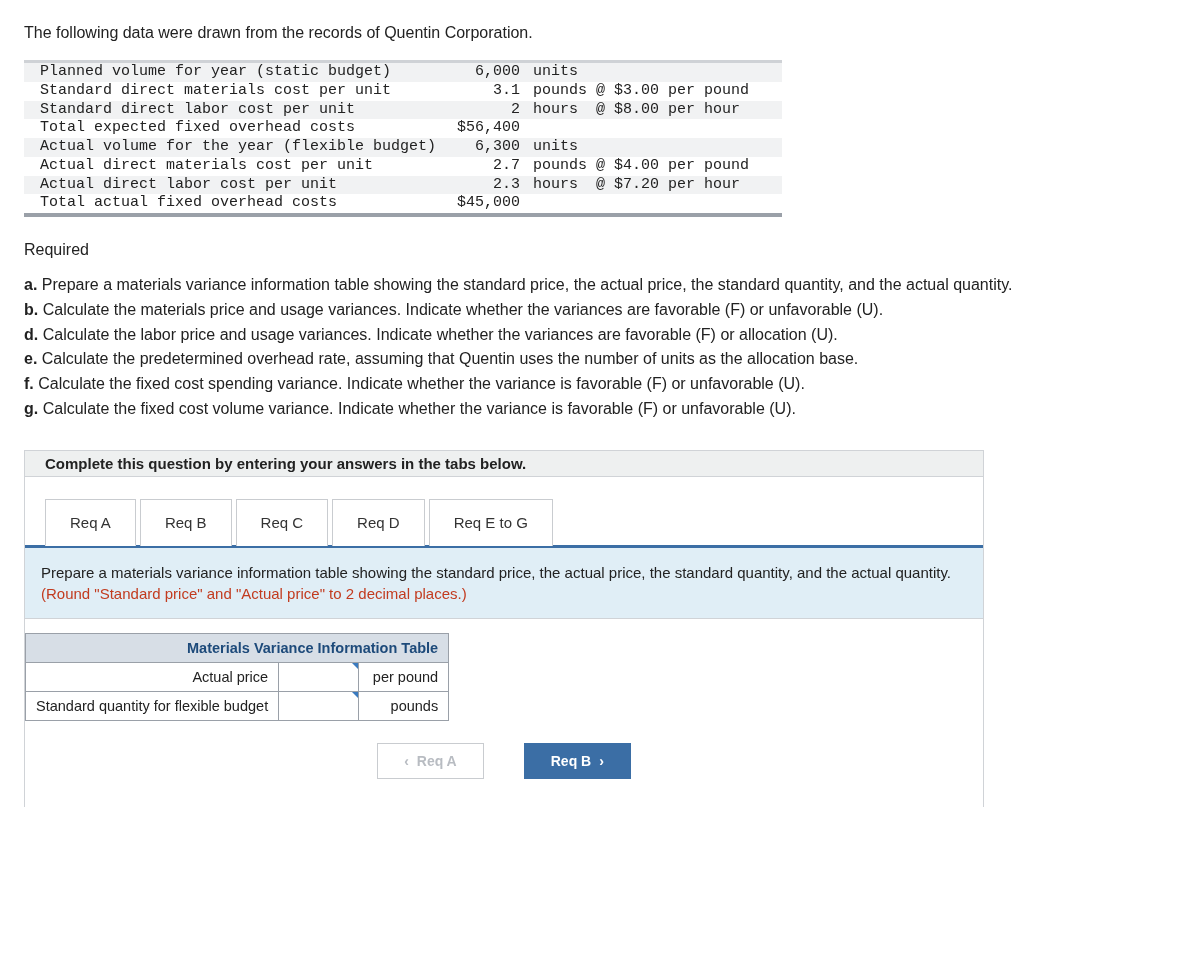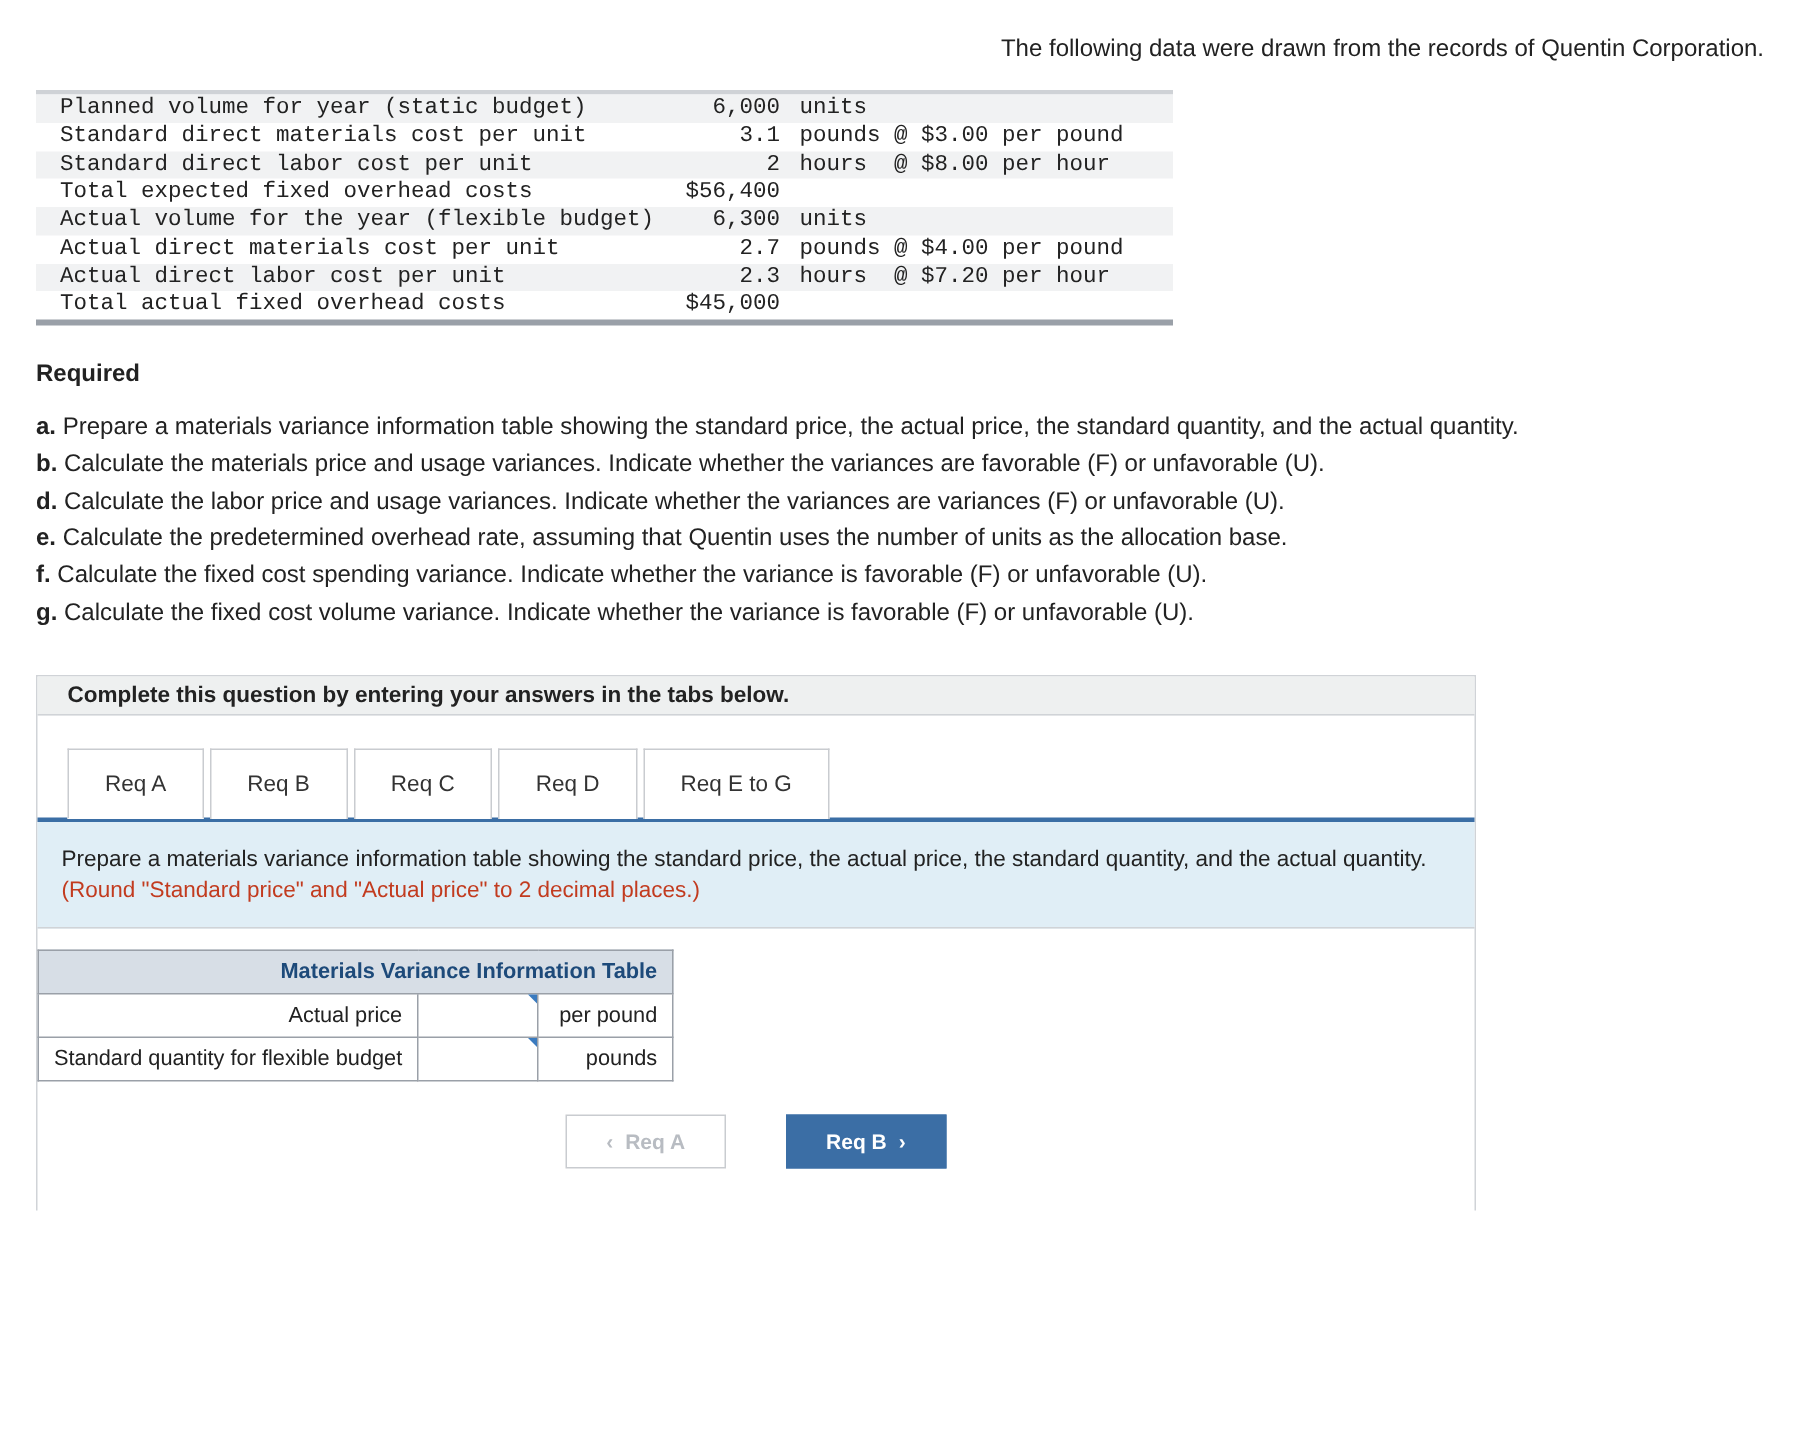--- a/index.html
+++ b/index.html
@@ -5,40 +5,40 @@
   * { box-sizing: border-box; }
   body {
     margin: 0;
     padding: 24px;
     font-family: Arial, Helvetica, sans-serif;
     font-size: 15px;
     color: #222;
     background: #fff;
     width: 1200px;
   }
-  .intro { margin-bottom: 18px; font-size: 16px; text-align: right; }
+  .intro { margin-bottom: 18px; font-size: 16px; }
   .data-block {
     width: 758px;
     border-top: 3px solid #cfd2d6;
     border-bottom: 4px solid #9aa0a8;
     margin-bottom: 24px;
     font-family: "Courier New", Courier, monospace;
     font-size: 15px;
     white-space: pre;
     line-height: 1.25;
   }
   .data-row {
     display: flex;
     padding: 0 16px;
   }
   .data-row.alt { background: #f1f2f3; align-items: center; }
   .data-label { width: 410px; }
   .data-q { width: 70px; text-align: right; }
   .data-unit { flex: 1; padding-left: 4px; }
-  .required-head { font-weight: bold; font-size: 16px; margin: 22px 0 14px 0; }
+  .required-head { font-weight: normal; font-size: 16px; margin: 22px 0 14px 0; }
   .req-list { margin: 0 0 28px 0; font-size: 16px; line-height: 1.55; }
   .req-list .li { margin-left: 0px; }
   .req-list .bullet { font-weight: bold; }
   .card {
     border: 1px solid #d0d3d7;
     border-bottom: none;
     width: 960px;
   }
   .card-instr {
     background: #eef0f0;
@@ -133,21 +133,21 @@
 
 <div class="intro">The following data were drawn from the records of Quentin Corporation.</div>
 
 <div class="data-block" id="data-block"><div class="data-row alt"><span class="data-label">Planned volume for year (static budget)</span><span class="data-q">6,000</span><span class="data-unit"> units</span></div><div class="data-row"><span class="data-label">Standard direct materials cost per unit</span><span class="data-q">3.1</span><span class="data-unit"> pounds @ $3.00 per pound</span></div><div class="data-row alt"><span class="data-label">Standard direct labor cost per unit</span><span class="data-q">2</span><span class="data-unit"> hours  @ $8.00 per hour</span></div><div class="data-row"><span class="data-label">Total expected fixed overhead costs</span><span class="data-q">$56,400</span><span class="data-unit"> </span></div><div class="data-row alt"><span class="data-label">Actual volume for the year (flexible budget)</span><span class="data-q">6,300</span><span class="data-unit"> units</span></div><div class="data-row"><span class="data-label">Actual direct materials cost per unit</span><span class="data-q">2.7</span><span class="data-unit"> pounds @ $4.00 per pound</span></div><div class="data-row alt"><span class="data-label">Actual direct labor cost per unit</span><span class="data-q">2.3</span><span class="data-unit"> hours  @ $7.20 per hour</span></div><div class="data-row"><span class="data-label">Total actual fixed overhead costs</span><span class="data-q">$45,000</span><span class="data-unit"> </span></div></div>
 
 <div class="required-head">Required</div>
 
 <div class="req-list" id="req-list">
     <div class="li"><span class="bullet">a. </span><span>Prepare a materials variance information table showing the standard price, the actual price, the standard quantity, and the actual quantity.</span></div>
     <div class="li"><span class="bullet">b. </span><span>Calculate the materials price and usage variances. Indicate whether the variances are favorable (F) or unfavorable (U).</span></div>
-    <div class="li"><span class="bullet">d. </span><span>Calculate the labor price and usage variances. Indicate whether the variances are variances (F) or unfavorable (U).</span></div>
+    <div class="li"><span class="bullet">d. </span><span>Calculate the labor price and usage variances. Indicate whether the variances are favorable (F) or allocation (U).</span></div>
     <div class="li"><span class="bullet">e. </span><span>Calculate the predetermined overhead rate, assuming that Quentin uses the number of units as the allocation base.</span></div>
     <div class="li"><span class="bullet">f. </span><span>Calculate the fixed cost spending variance. Indicate whether the variance is favorable (F) or unfavorable (U).</span></div>
     <div class="li"><span class="bullet">g. </span><span>Calculate the fixed cost volume variance. Indicate whether the variance is favorable (F) or unfavorable (U).</span></div>
   </div>
 
 <div class="card">
   <div class="card-instr">Complete this question by entering your answers in the tabs below.</div>
 
   <div class="tabs" id="tabs-row">
       <div class="tab active">Req A</div>

